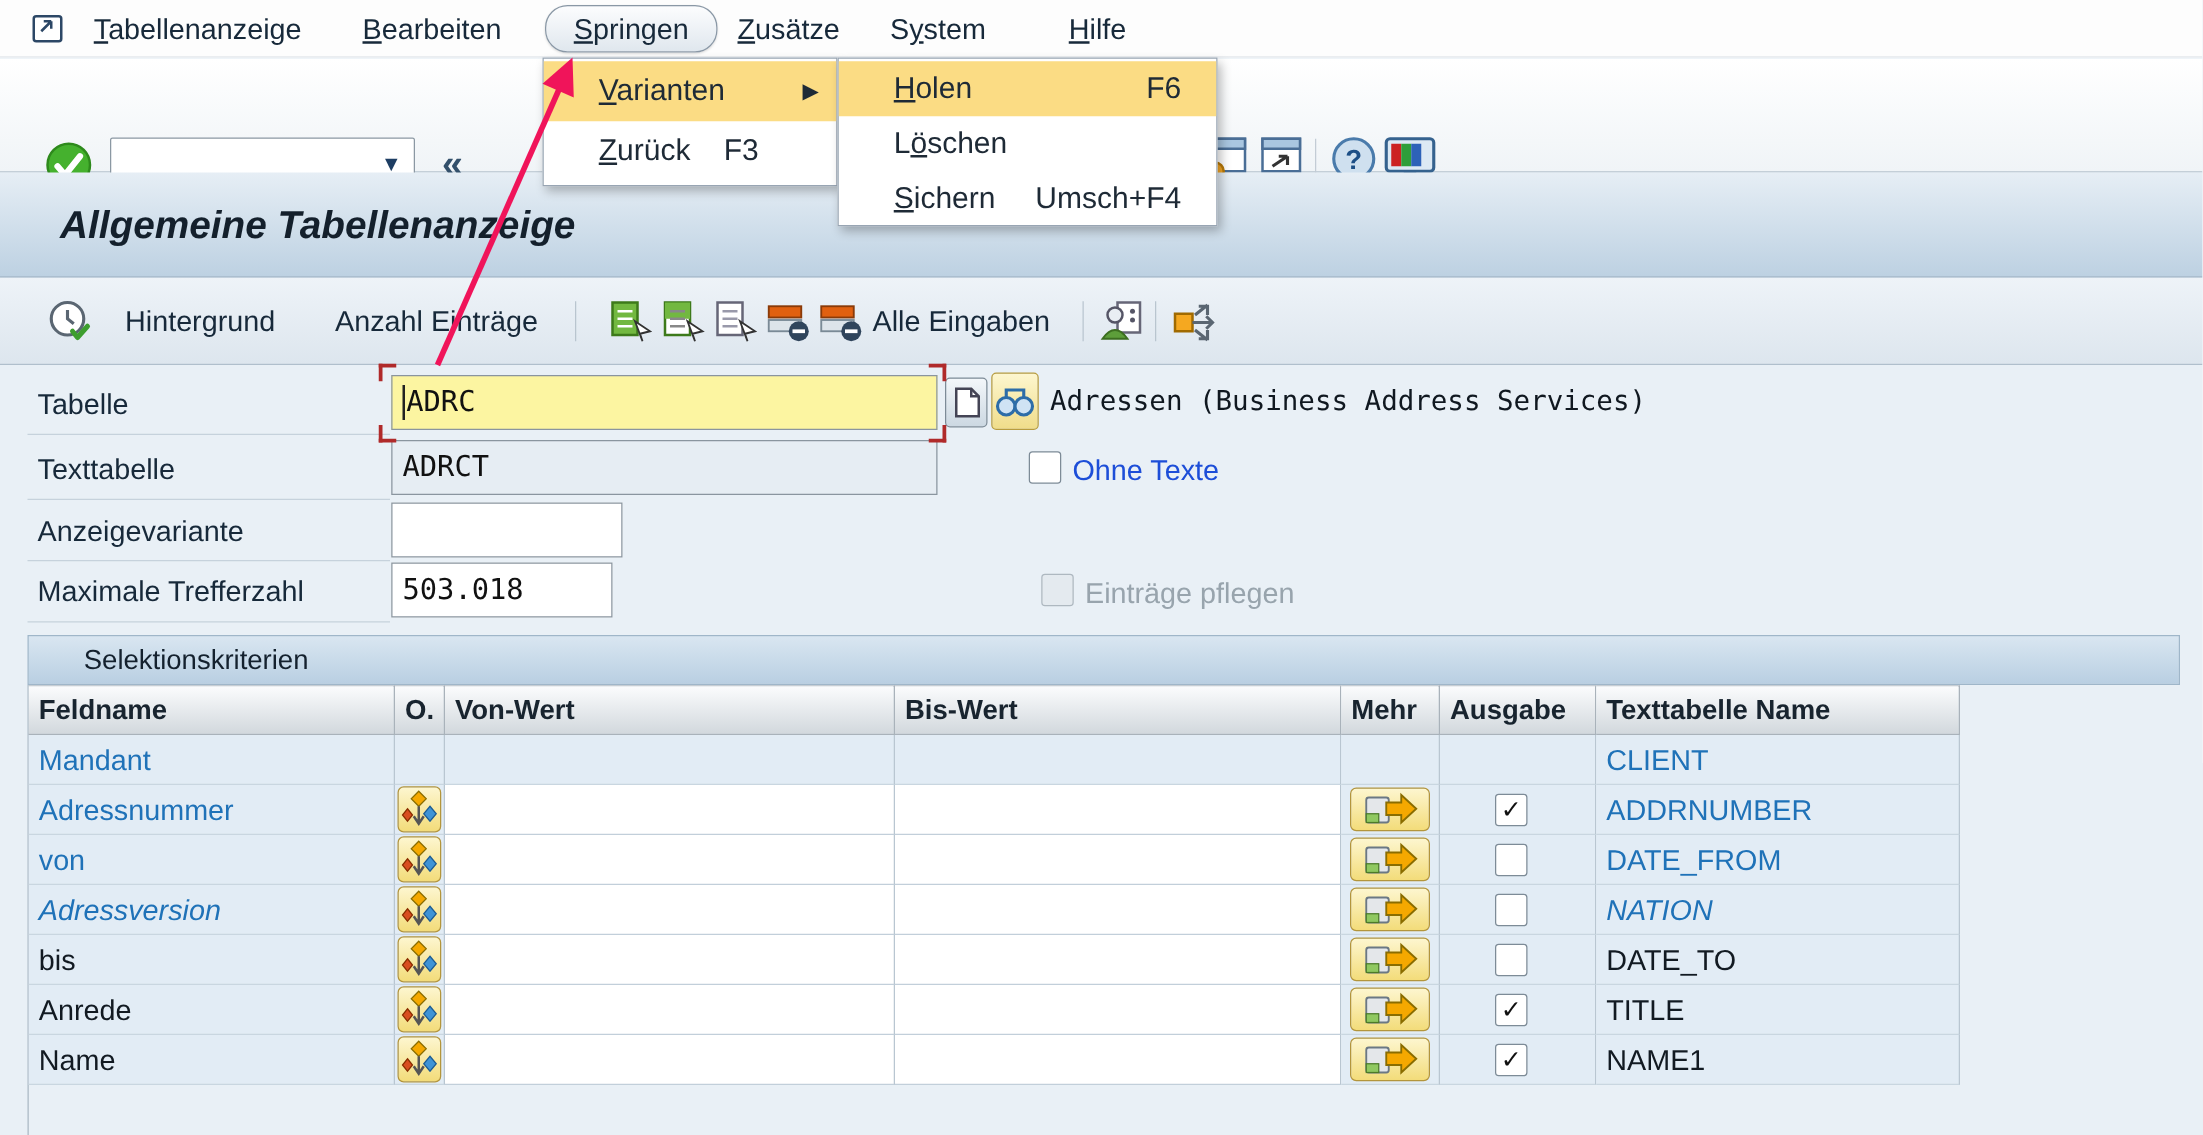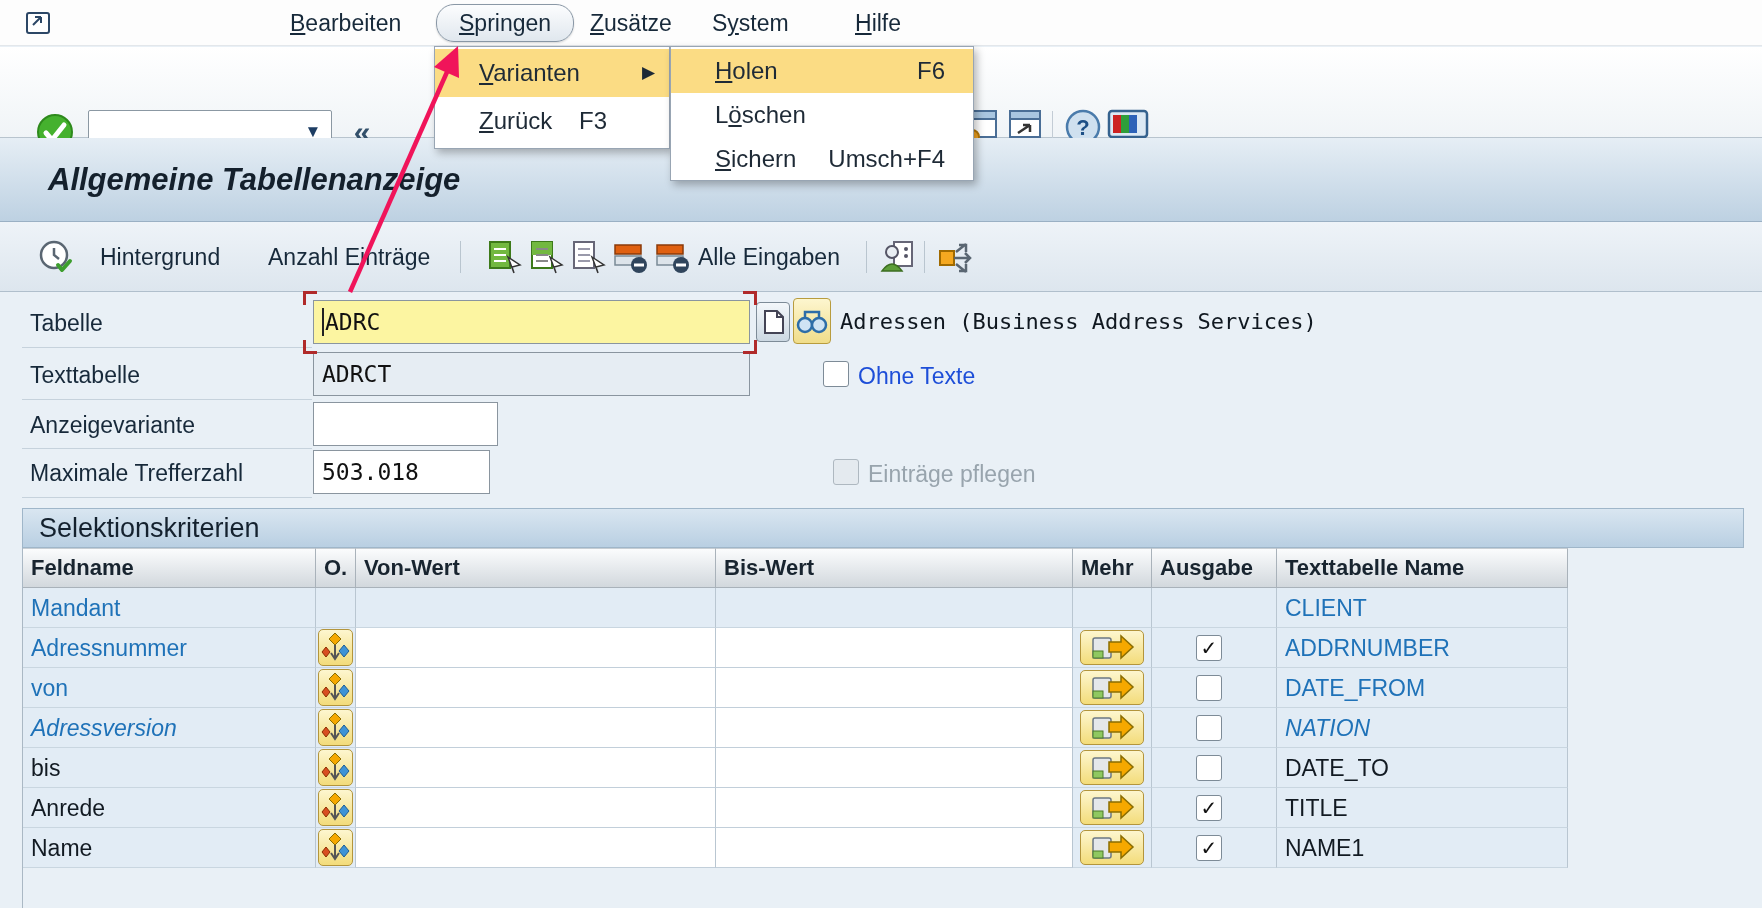--- a/index.html
+++ b/index.html
@@ -74,21 +74,21 @@
 
   
   .corner{position:absolute;width:14px;height:14px;z-index:5}
   .corner.tl{border-top:3px solid #b02a2a;border-left:3px solid #b02a2a}
   .corner.tr{border-top:3px solid #b02a2a;border-right:3px solid #b02a2a}
   .corner.bl{border-bottom:3px solid #b02a2a;border-left:3px solid #b02a2a}
   .corner.br{border-bottom:3px solid #b02a2a;border-right:3px solid #b02a2a}
 
   
   #sel-band{position:absolute;left:22px;top:508px;width:1722px;height:40px;background:linear-gradient(#d9e6f1,#b9cfe2);
-    border:1px solid #9fb6c9;font-size:27px;color:#14212e;line-height:38px;padding-left:16px}
+    border:1px solid #9fb6c9;font-size:22px;color:#14212e;line-height:38px;padding-left:44px}
   #sel-table{position:absolute;left:22px;top:548px;width:1545px;height:360px;border-left:1px solid #aab8c4}
   .hdr-cell{position:absolute;top:0;height:40px;background:linear-gradient(#fbfcfd,#d2d8dd);border-right:1px solid #a9b2ba;
     border-bottom:1px solid #a9b2ba;border-top:1px solid #c6cdd3;font-size:22px;font-weight:600;color:#18242f;line-height:38px;padding-left:8px}
   .sel-row{position:absolute;left:0;width:1545px;height:40px}
   .cell{position:absolute;top:0;height:40px;border-right:1px solid var(--colline);border-bottom:1px solid var(--rowline);background:var(--cellbg)}
   .cell.input{background:#fff;border-bottom:1px solid #c2cfda}
   .c-fld{left:0;width:293px}.c-o{left:293px;width:40px}.c-von{left:333px;width:360px}
   .c-bis{left:693px;width:357px}.c-mehr{left:1050px;width:79px}.c-aus{left:1129px;width:125px}.c-tech{left:1254px;width:291px}
   .fld{position:absolute;left:8px;top:0;line-height:40px;font-size:23px;color:#121a22;white-space:nowrap}
   .fld.link{color:var(--link);cursor:pointer}
@@ -108,20 +108,21 @@
 
 <div id="stage">
 
   <div id="menubar">
     <span id="menubar-icon">
       <svg width="30" height="30" viewBox="0 0 30 30">
         <rect x="3" y="5" width="22" height="20" rx="2" fill="#fff" stroke="#2c4766" stroke-width="2"></rect>
         <path d="M9 17 L17 9 M17 9 h-6 M17 9 v6" stroke="#2c4766" stroke-width="2" fill="none"></path>
       </svg>
     </span>
+    <span class="mb-item" style="left:75px"><span class="u">T</span><span>abellenanzeige</span></span>
     <span class="mb-item" style="left:290px"><span class="u">B</span><span>earbeiten</span></span>
     <span class="mb-item" id="mb-springen" style="left:436px"><span class="u">S</span><span>pringen</span></span>
     <span class="mb-item" style="left:590px"><span class="u">Z</span><span>usätze</span></span>
     <span class="mb-item" style="left:712px"><span>S</span><span class="u">y</span><span>stem</span></span>
     <span class="mb-item" style="left:855px"><span class="u">H</span><span>ilfe</span></span>
   </div>
 
   <div id="toolbar">
     <button id="ok-btn">
       <svg width="38" height="38" viewBox="0 0 38 38">

